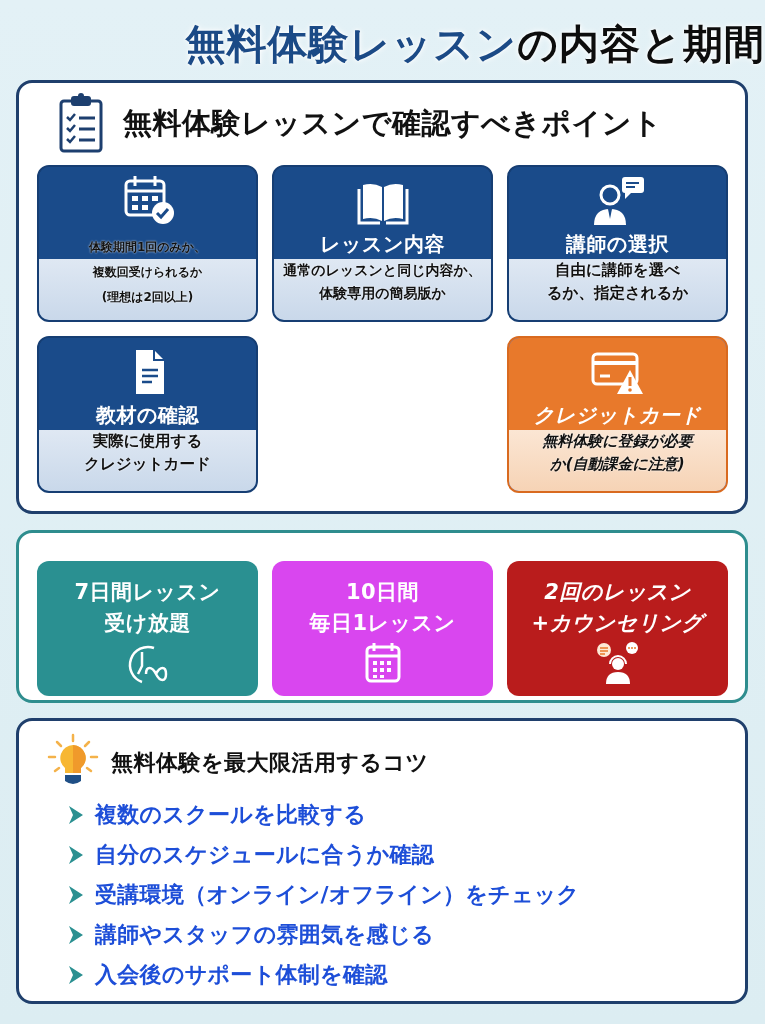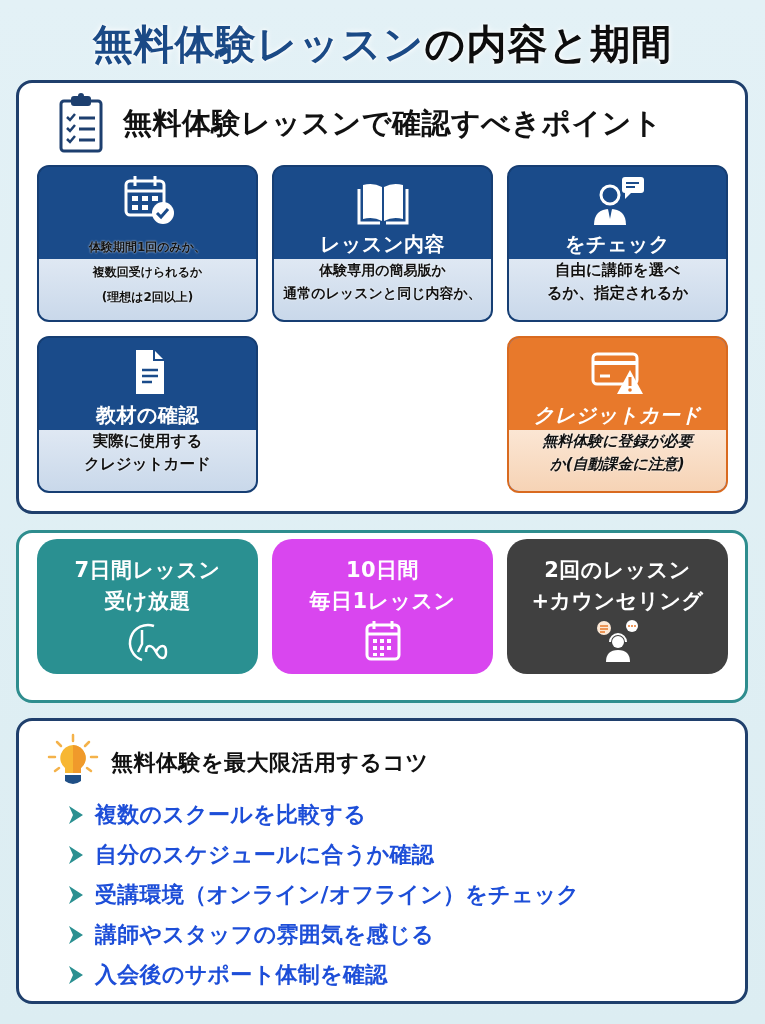--- a/index.html
+++ b/index.html
@@ -5,21 +5,21 @@
   * { box-sizing: border-box; margin: 0; padding: 0; }
   html, body { width: 765px; height: 1024px; }
   body {
     background: linear-gradient(180deg, #e3f1f6 0%, #dcedf2 100%);
     font-family: "DejaVu Sans", "Liberation Sans", sans-serif;
     position: relative;
     overflow: hidden;
   }
   .title {
     position: absolute; left: 0; top: 14px; width: 765px;
-    text-align: center; font-size: 40px; font-weight: bold;
+    text-align: right; font-size: 40px; font-weight: bold;
     letter-spacing: 1px; line-height: 60px;
     text-shadow: 0 0 3px #fff, 0 0 6px #fff;
   }
   .title .t-accent { color: #1b4a86; }
   .title .t-rest { color: #0d0d0d; }
 
   .panel {
     position: absolute; left: 16px; width: 732px;
     background: #fff; border-radius: 16px;
   }
@@ -53,26 +53,26 @@
   .card .c-desc {
     position: absolute; left: 4px; right: 4px; text-align: center;
     top: 92px; font-size: 15.5px; font-weight: bold; color: #111; line-height: 23px;
     text-shadow: 0 0 2px #fff;
   }
   
   .card.notitle .c-desc { top: 68px; font-size: 12px; line-height: 25px; }
   .card.notitle .icon { top: 6px; }
 
   .dcard {
-    position: absolute; top: 6px; width: 221px; height: 135px;
-    border-radius: 20px; color: #fff; text-align: center;
+    position: absolute; top: 28px; width: 221px; height: 135px;
+    border-radius: 12px; color: #fff; text-align: center;
   }
   .dcard.teal { background: #2a9091; }
   .dcard.navy { background: #d946ef; }
-  .dcard.orange { background: #404040; }
+  .dcard.orange { background: #b91c1c; font-style: italic; }
   .dcard .d-text { padding-top: 16px; font-size: 21px; font-weight: bold; line-height: 31px; letter-spacing: 0.5px; }
   .dcard .d-icon { position: absolute; left: 50%; transform: translateX(-50%); bottom: 10px; width: 48px; height: 46px; }
 
   .p3-header { position: absolute; left: 26px; top: 12px; height: 60px; display: flex; align-items: center; }
   .p3-header svg { width: 56px; height: 60px; }
   .p3-title { margin-left: 10px; font-size: 22px; font-weight: bold; color: #111; letter-spacing: 0.5px; }
   .tips { position: absolute; left: 48px; top: 74px; list-style: none; }
   .tip { display: flex; align-items: center; height: 40px; }
   .tip .arrow { width: 18px; height: 22px; margin-right: 10px; }
   .tip .tip-text { font-size: 22px; font-weight: bold; color: #1d4ed8; letter-spacing: 0.3px; }
@@ -121,37 +121,37 @@
   <div class="card navy" style="left:253px; top:82px;">
     <div class="top"></div>
       <div class="bottom"></div>
     <svg class="icon" viewBox="0 0 56 54">
       <path d="M8 10 q10 -3 19 2 v34 q-9 -5 -19 -2 z" fill="#fff"></path>
       <path d="M48 10 q-10 -3 -19 2 v34 q9 -5 19 -2 z" fill="#fff"></path>
       <path d="M4 14 v34 h21 M52 14 v34 h-21" stroke="#fff" stroke-width="3" fill="none"></path>
     </svg>
     <div class="c-title">レッスン内容</div>
     <div class="c-desc" style="font-size:14px;">
+      <div>通常のレッスンと同じ内容か、</div>
       <div>体験専用の簡易版か</div>
-      <div>通常のレッスンと同じ内容か、</div>
     </div>
   </div>
 
   <div class="card navy" style="left:488px; top:82px;">
     <div class="top"></div>
       <div class="bottom"></div>
     <svg class="icon" viewBox="0 0 56 54">
       <circle cx="20" cy="20" r="9" fill="none" stroke="#fff" stroke-width="3"></circle>
       <path d="M4 50 q0 -16 16 -16 q16 0 16 16 z" fill="#fff"></path>
       <path d="M18 34 l2 10 l2 -10 z" fill="#1a4b8a"></path>
       <rect x="32" y="2" width="22" height="16" rx="3" fill="#fff"></rect>
       <path d="M35 18 v6 l6 -6 z" fill="#fff"></path>
       <path d="M36 8 h13 M36 12 h9" stroke="#1a4b8a" stroke-width="2"></path>
     </svg>
-    <div class="c-title">をチェック</div>
+    <div class="c-title">講師の選択</div>
     <div class="c-desc">
       <div>自由に講師を選べ</div>
       <div>るか、指定されるか</div>
     </div>
   </div>
 
   <div class="card navy" style="left:18px; top:253px;">
     <div class="top"></div>
       <div class="bottom"></div>
     <svg class="icon" viewBox="0 0 56 54">

